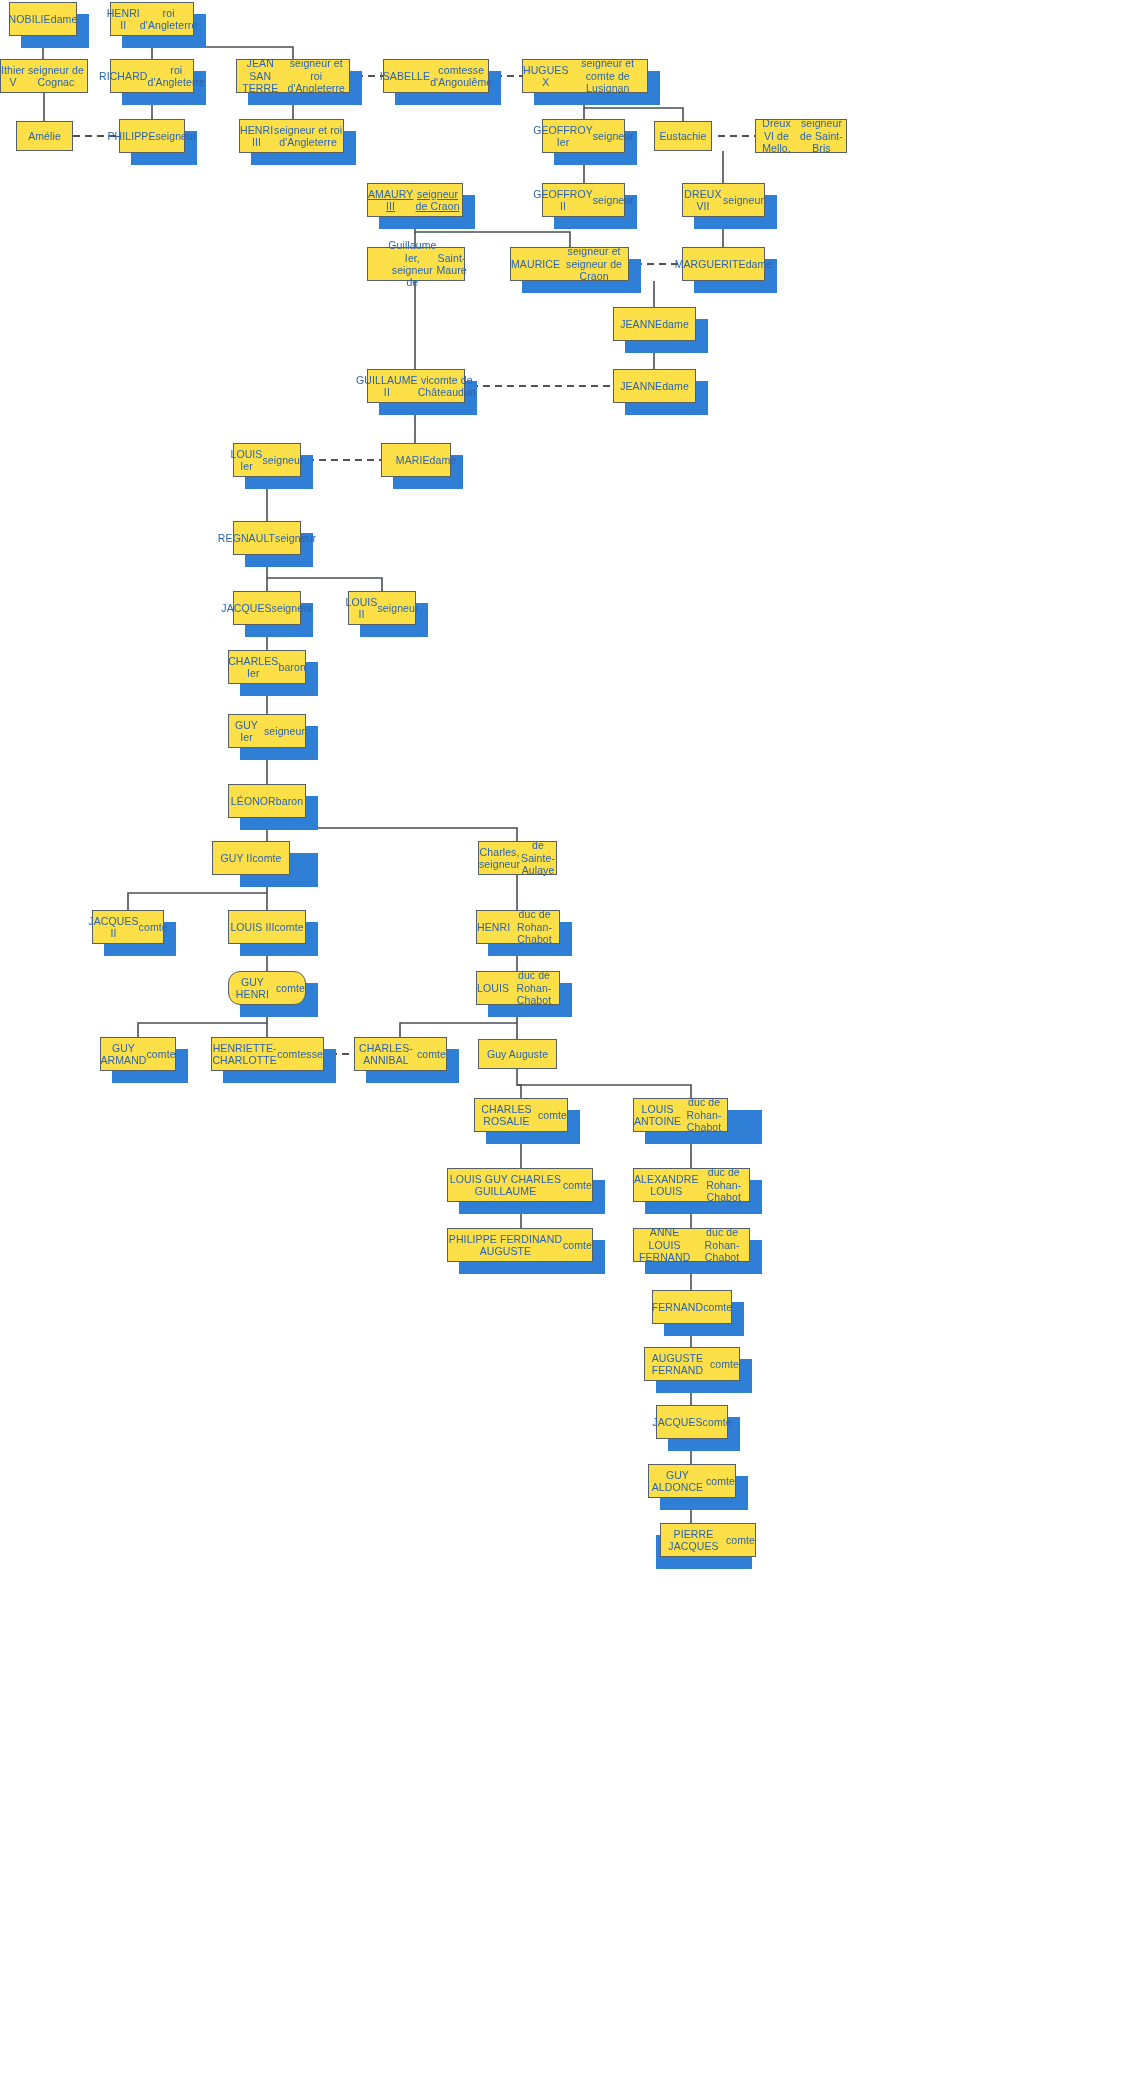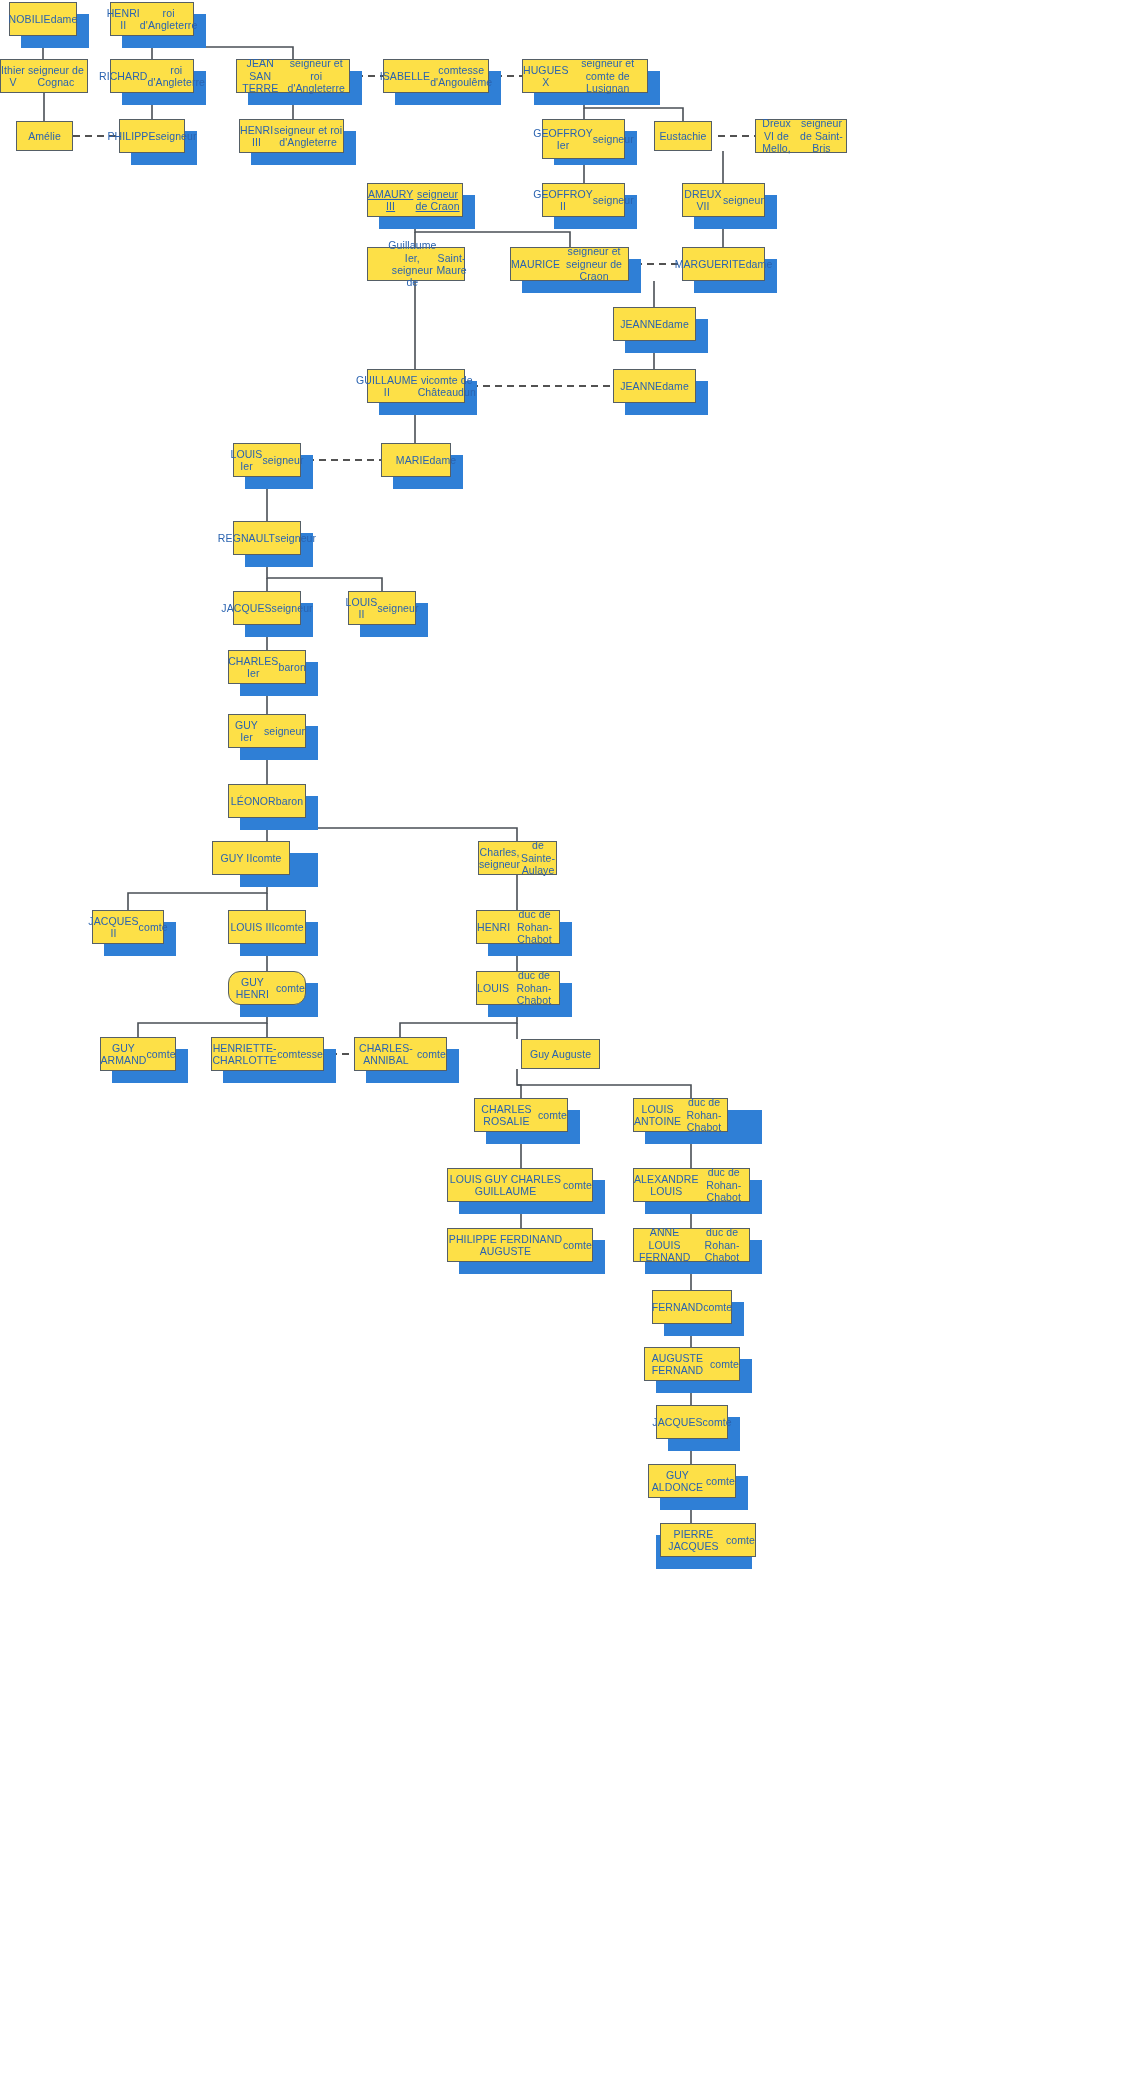--- a/index.html
+++ b/index.html
@@ -147,21 +147,21 @@
       <div class="node" style="left: 119px; top: 119px; width: 66px; height: 34px;">
         <div class="nm">PHILIPPE</div>
         <div class="rl">seigneur</div>
       </div>
       <div class="shadow" style="left: 251px; top: 131px; width: 105px; height: 34px;"></div>
       <div class="node" style="left: 239px; top: 119px; width: 105px; height: 34px;">
         <div class="nm">HENRI III</div>
         <div class="rl">seigneur et roi d'Angleterre</div>
       </div>
       <div class="shadow" style="left: 554px; top: 131px; width: 83px; height: 34px;"></div>
-      <div class="node" style="left: 542px; top: 119px; width: 83px; height: 40px;">
+      <div class="node" style="left: 542px; top: 119px; width: 83px; height: 34px;">
         <div class="nm">GEOFFROY Ier</div>
         <div class="rl">seigneur</div>
       </div>
       <div class="node" style="left: 654px; top: 121px; width: 58px; height: 30px;">
         <div class="nm">Eustachie</div>
       </div>
       <div class="node" style="left: 755px; top: 119px; width: 92px; height: 34px;">
         <div class="nm">Dreux VI de Mello,</div>
         <div class="rl">seigneur de Saint-Bris</div>
       </div>
@@ -291,21 +291,21 @@
       <div class="shadow" style="left: 223px; top: 1049px; width: 113px; height: 34px;"></div>
       <div class="node" style="left: 211px; top: 1037px; width: 113px; height: 34px;">
         <div class="nm">HENRIETTE-CHARLOTTE</div>
         <div class="rl">comtesse</div>
       </div>
       <div class="shadow" style="left: 366px; top: 1049px; width: 93px; height: 34px;"></div>
       <div class="node" style="left: 354px; top: 1037px; width: 93px; height: 34px;">
         <div class="nm">CHARLES-ANNIBAL</div>
         <div class="rl">comte</div>
       </div>
-      <div class="node" style="left: 478px; top: 1039px; width: 79px; height: 30px; margin-left: 43px;">
+      <div class="node" style="left: 478px; top: 1039px; width: 79px; height: 30px;">
         <div class="nm">Guy Auguste</div>
       </div>
       <div class="shadow" style="left: 486px; top: 1110px; width: 94px; height: 34px;"></div>
       <div class="node" style="left: 474px; top: 1098px; width: 94px; height: 34px;">
         <div class="nm">CHARLES ROSALIE</div>
         <div class="rl">comte</div>
       </div>
       <div class="shadow" style="left: 645px; top: 1110px; width: 117px; height: 34px;"></div>
       <div class="node" style="left: 633px; top: 1098px; width: 95px; height: 34px;">
         <div class="nm">LOUIS ANTOINE</div>

